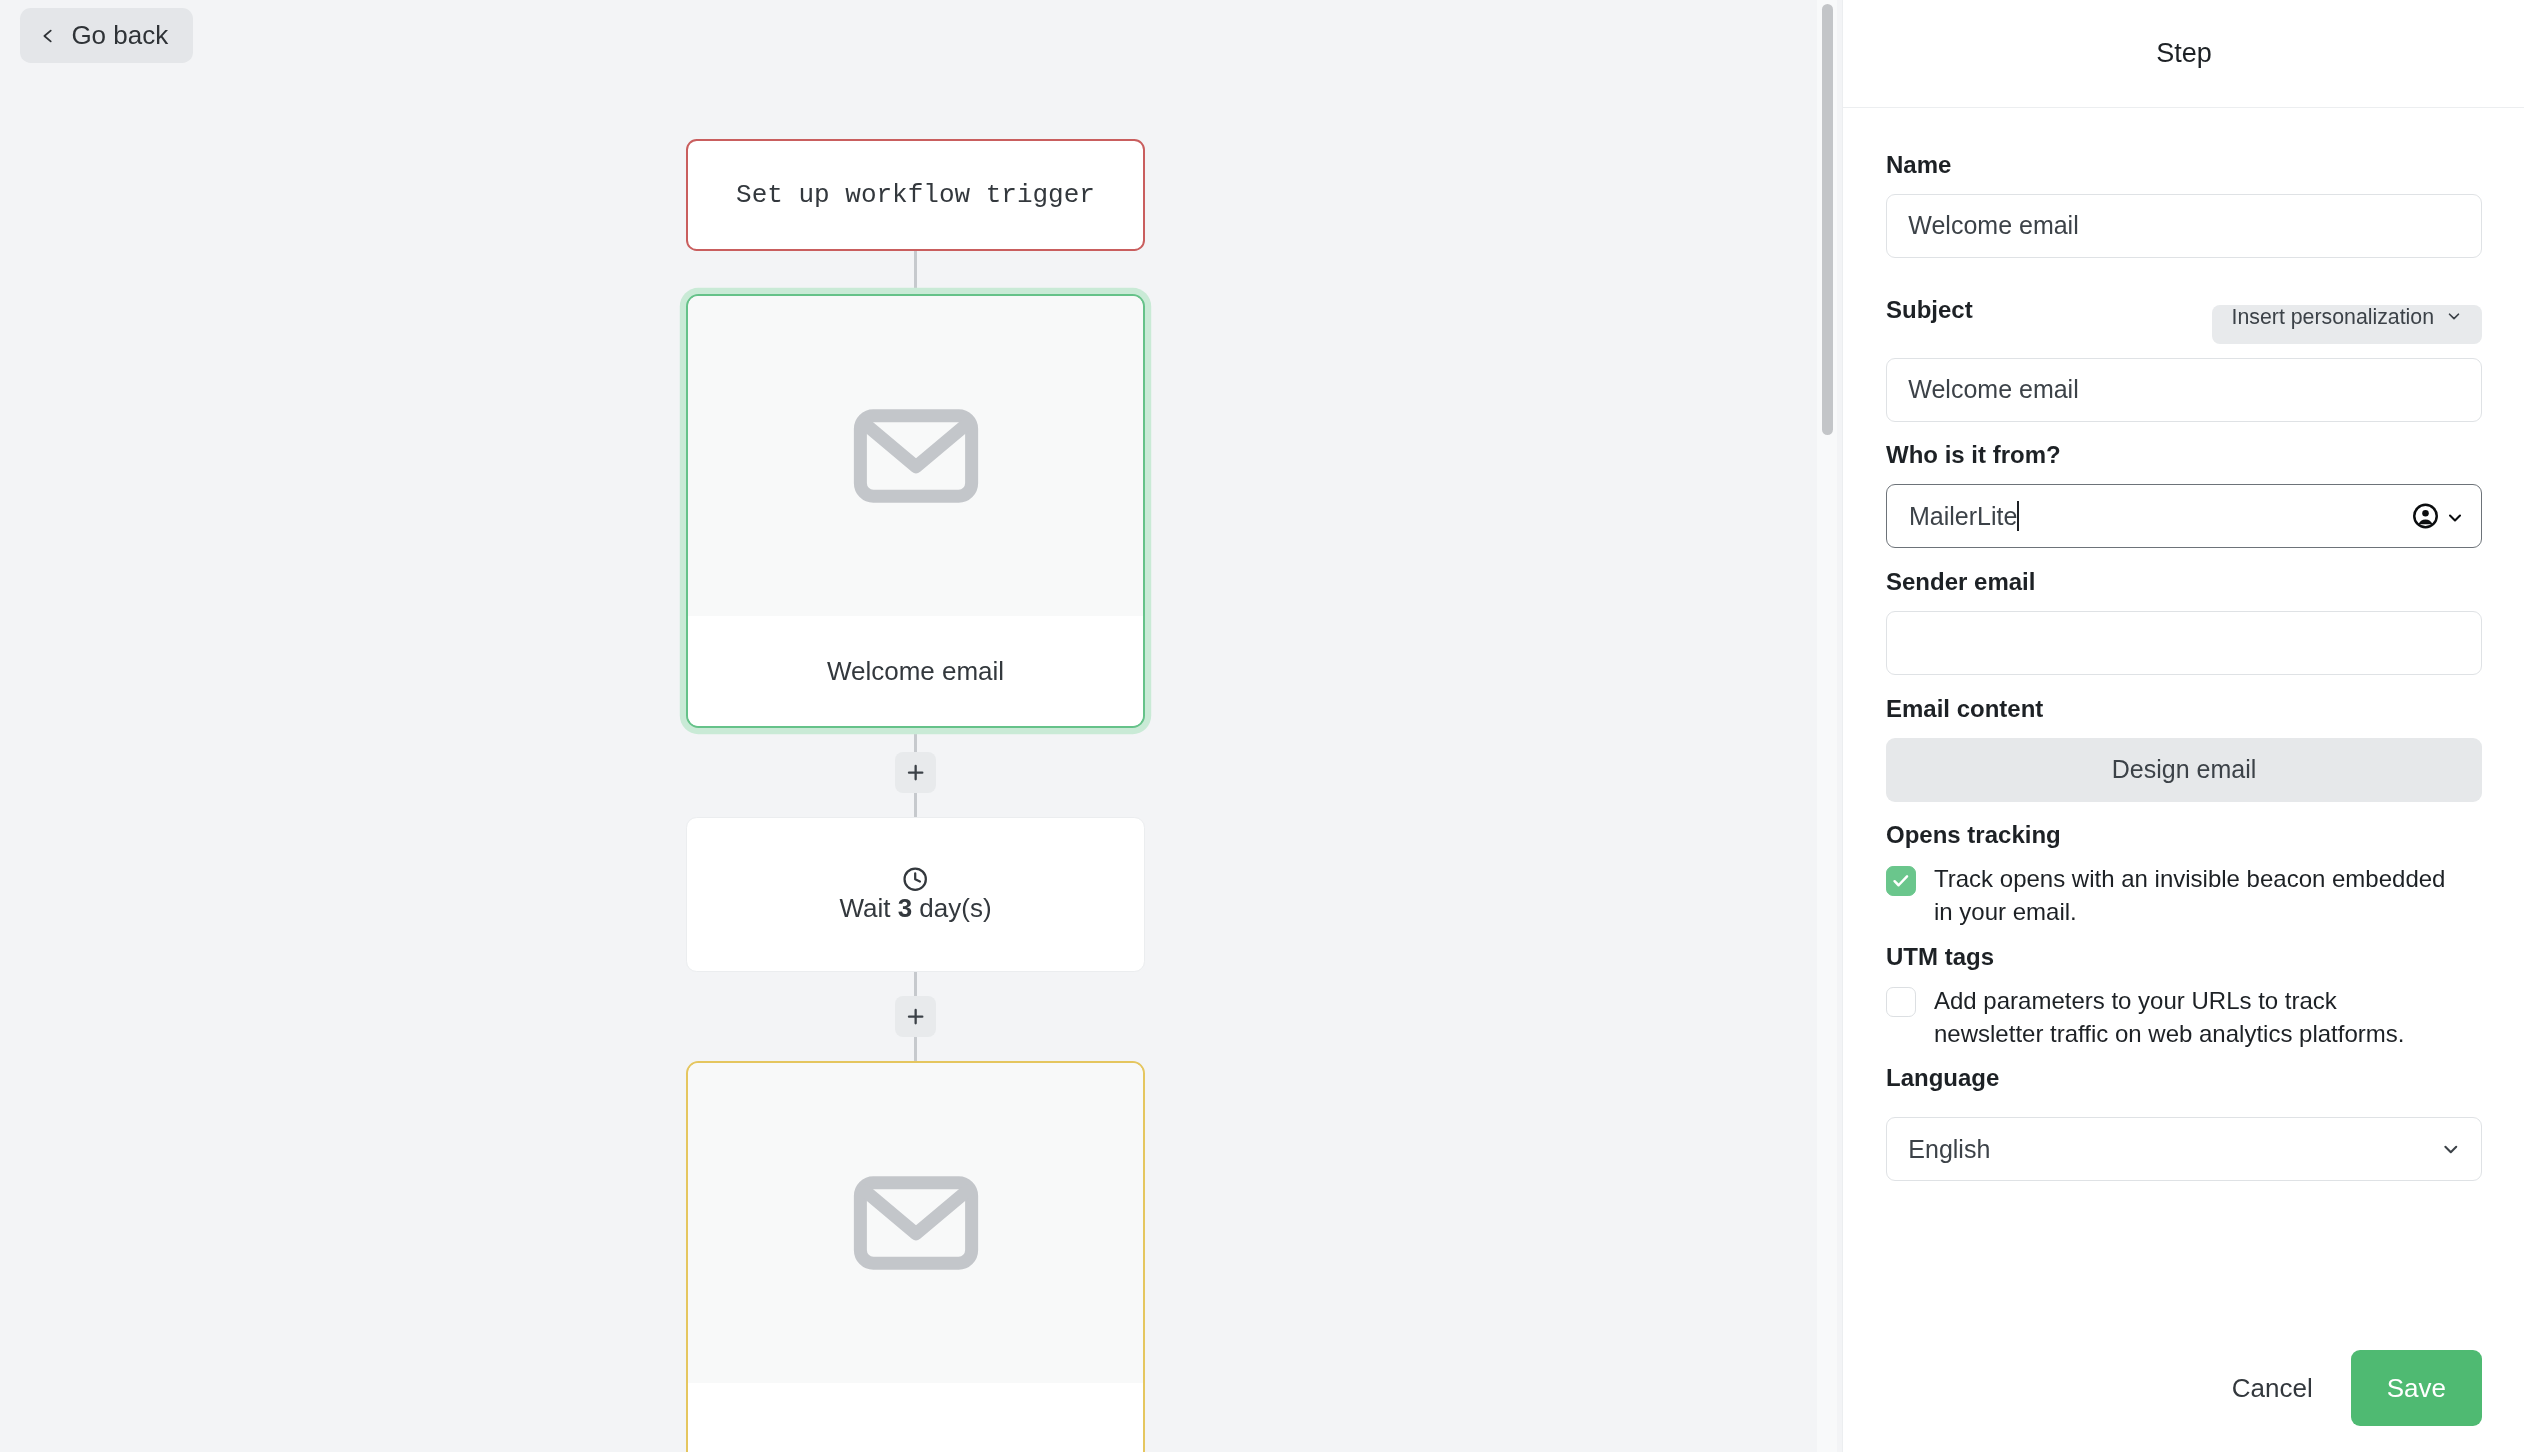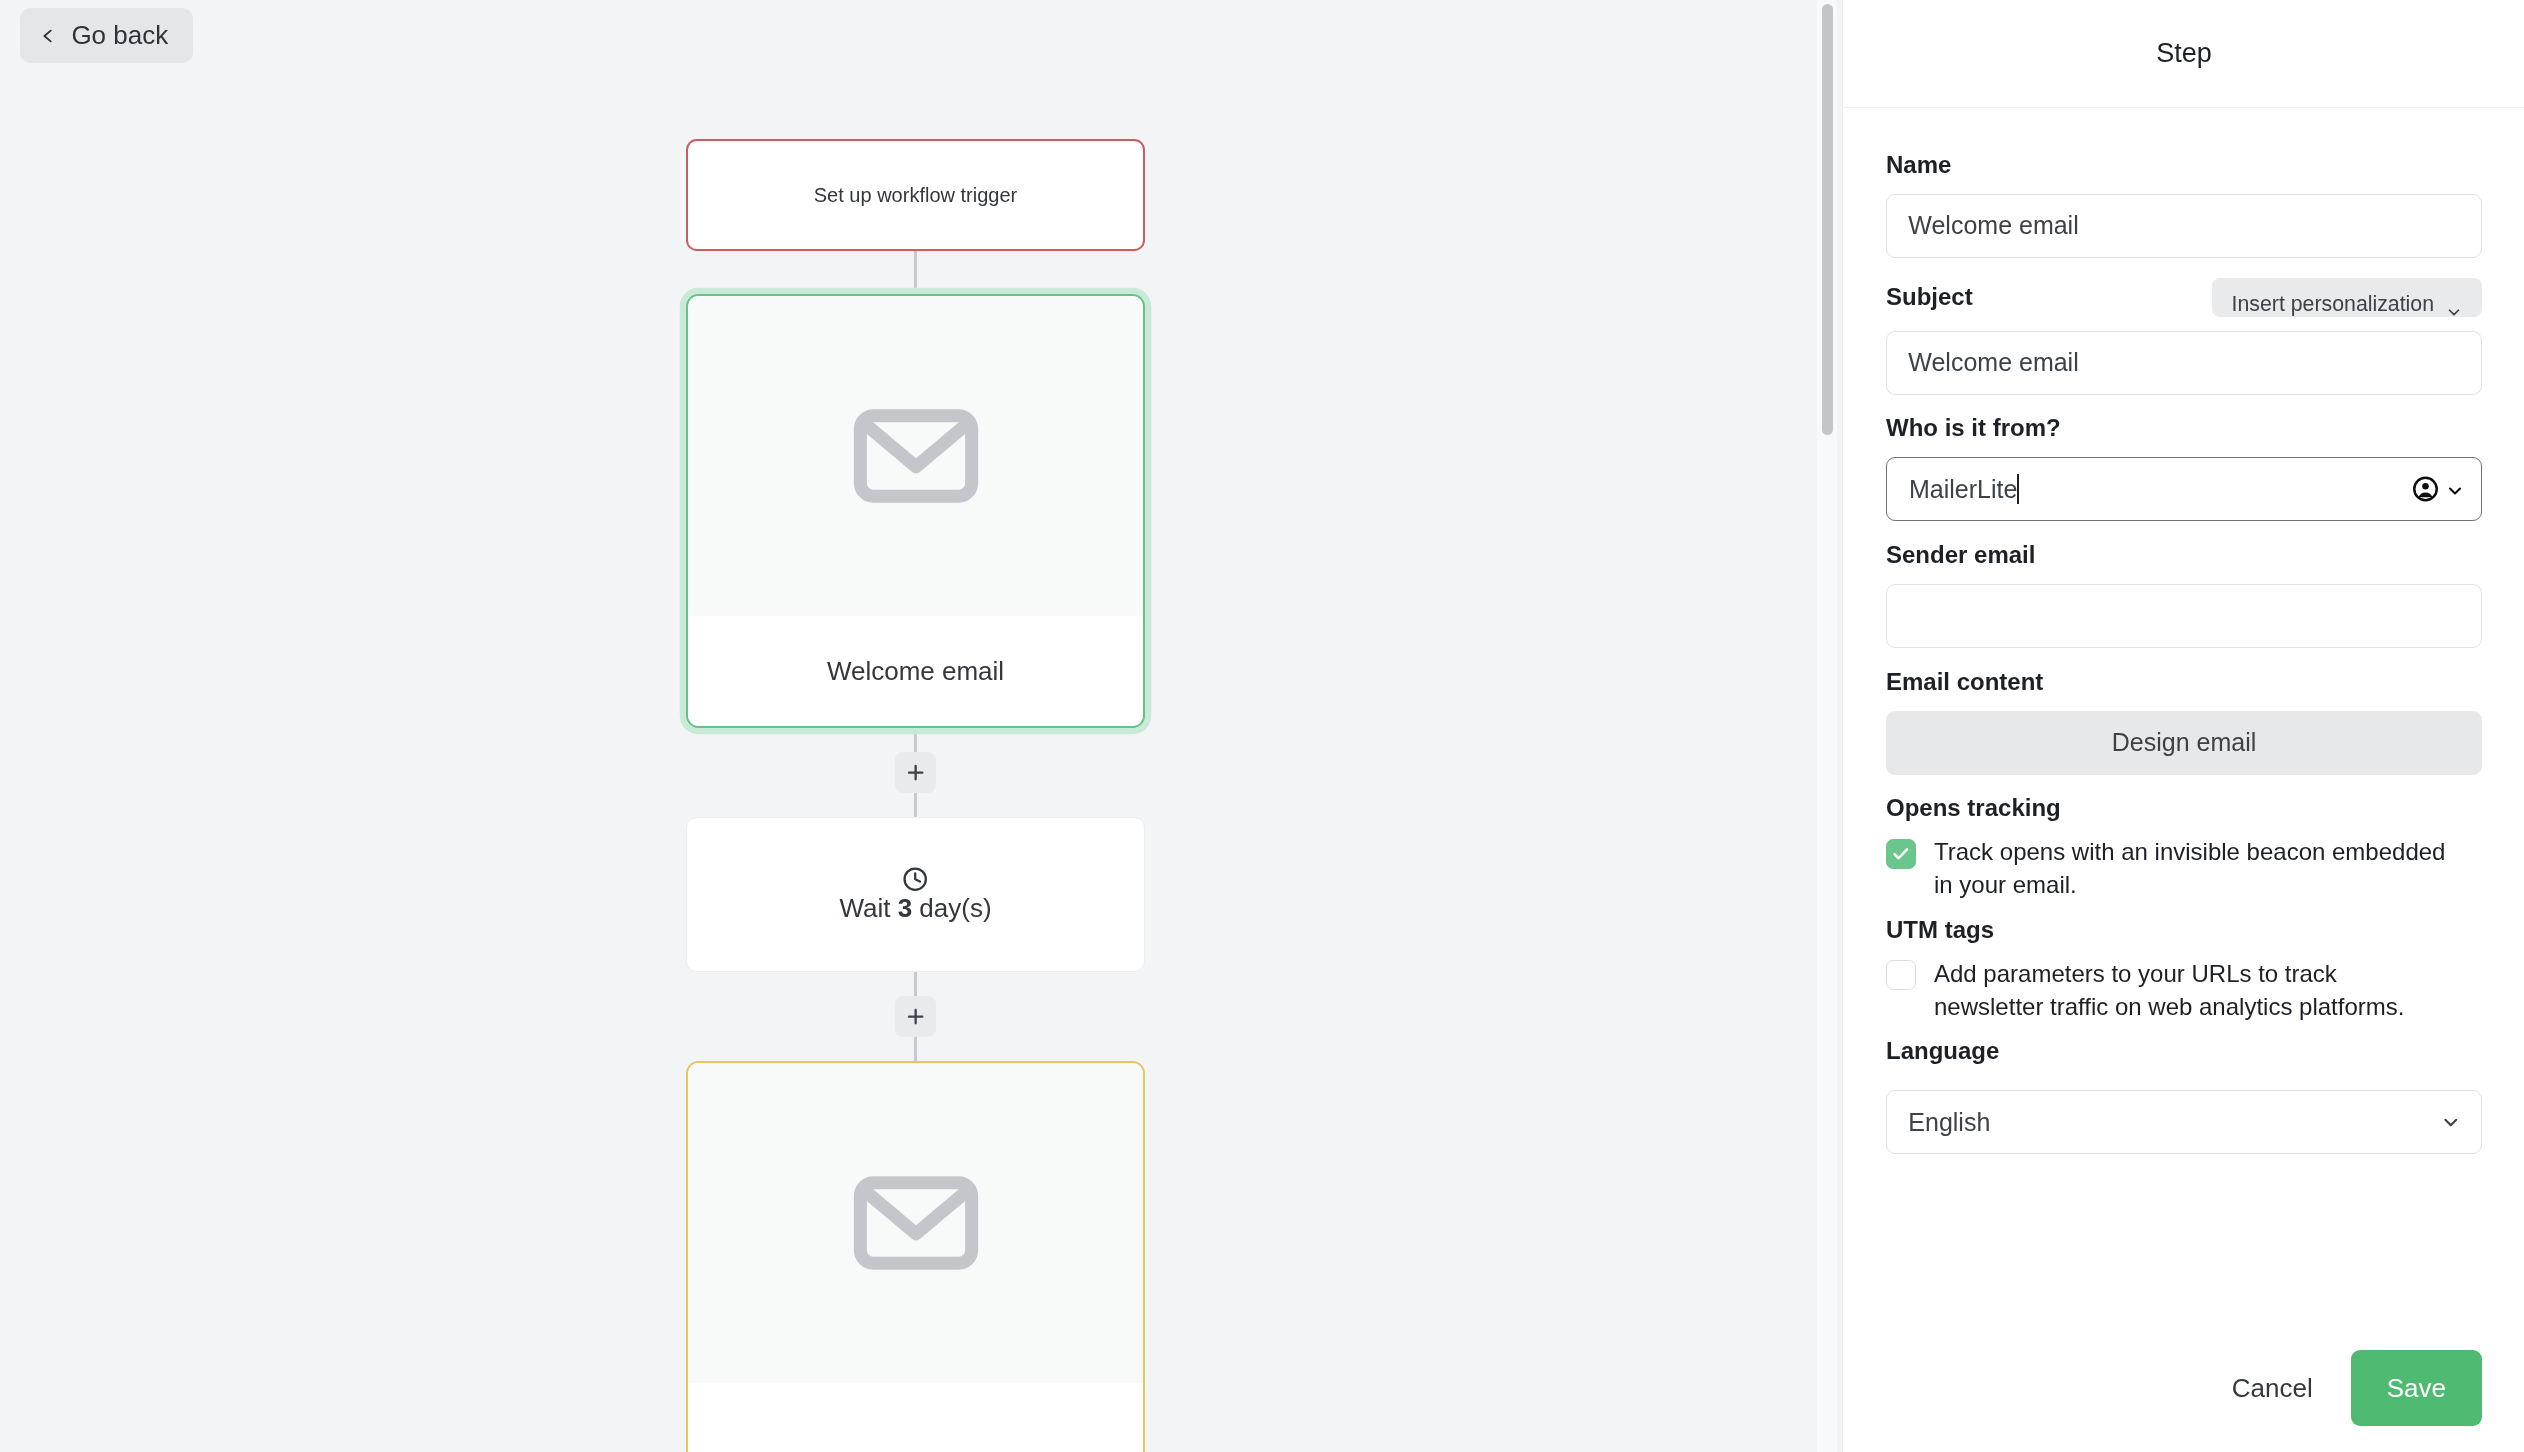--- a/index.html
+++ b/index.html
@@ -46,21 +46,21 @@
   
   .node-trigger {
     width: 459px; height: 112px;
     margin-top: 139px;
     background: #ffffff;
     border: 2.7px solid #c95e5e;
     border-radius: 10.7px;
     display: flex; align-items: center; justify-content: center;
     cursor: pointer;
   }
-  .node-trigger-label { font-size: 20px; color: #33383d; }
+  .node-trigger-label { font-size: 26px; color: #33383d; font-family: Liberation Mono, monospace; }
 
   
   .node-email {
     position: relative;
     width: 459px; height: 434px;
     border-radius: 12.4px;
     background: #ffffff;
     cursor: pointer;
     display: flex; flex-direction: column;
     overflow: hidden;
@@ -160,26 +160,27 @@
     padding: 0 21.3px;
     outline: none;
   }
   .input.focused { border-color: #6d7379; }
   .input::placeholder { color: #9aa0a6; }
 
   .row-between {
     display: flex; align-items: center; justify-content: space-between;
   }
   .pill-btn {
-    display: inline-flex; align-items: flex-end; gap: 12.4px;
+    display: inline-flex; align-items: flex-start; gap: 12.4px;
     height: 39px; padding: 0 19.6px;
     background: #e8eaec; border: none; border-radius: 8px;
     font-family: "Liberation Sans", sans-serif;
     font-size: 21.3px; color: #3c4248;
     cursor: pointer;
+    margin-top: 27px;
   }
   .chev-down-sm { width: 16px; height: 16px; display: block; }
 
   .input-wrap { position: relative; }
   .input-adorn {
     position: absolute; right: 19.6px; top: 50%;
     transform: translateY(-50%);
     display: flex; align-items: center; gap: 7.1px;
     cursor: pointer;
   }

